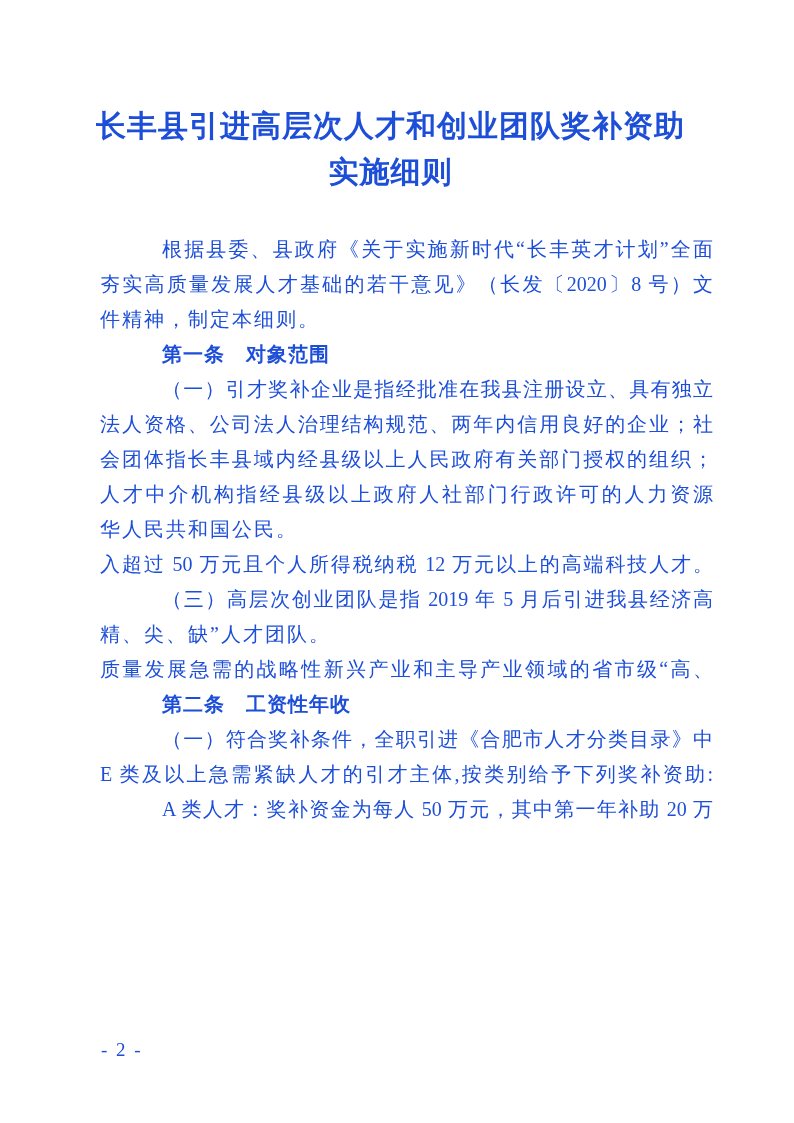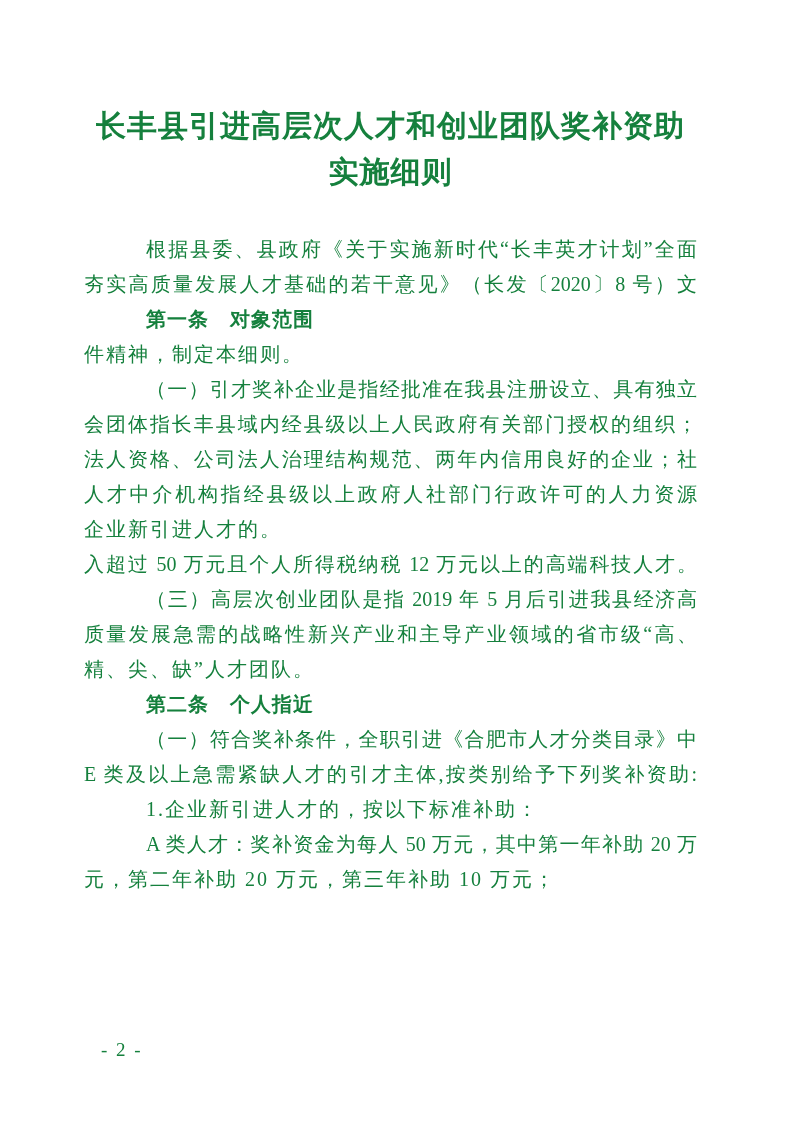--- a/index.html
+++ b/index.html
@@ -5,40 +5,40 @@
   html, body {
     margin: 0;
     padding: 0;
     background: #ffffff;
   }
   .page {
     position: relative;
     width: 794px;
     height: 1101px;
     background: #ffffff;
-    color: #15803d;
+    color: #1d4ed8;
     font-family: "Liberation Serif", serif;
     overflow: hidden;
   }
   .doc-title {
     position: absolute;
     top: 103px;
     left: 84px;
     width: 613px;
     text-align: center;
     font-weight: bold;
     font-size: 30px;
     line-height: 46px;
     font-family: "Liberation Serif", serif;
     letter-spacing: 1px;
   }
   .doc-body {
     position: absolute;
     top: 232px;
-    left: 84px;
+    left: 100px;
     width: 613px;
     font-size: 20px;
     line-height: 35px;
   }
   .line {
     white-space: nowrap;
     letter-spacing: 2px;
   }
   .line.full {
     white-space: normal;
@@ -68,33 +68,31 @@
 
 <div class="page">
   <div class="doc-title">
     <div>长丰县引进高层次人才和创业团队奖补资助</div>
     <div>实施细则</div>
   </div>
 
   <div class="doc-body">
       <div class="line full indent">根据县委、县政府《关于实施新时代“长丰英才计划”全面</div>
       <div class="line full">夯实高质量发展人才基础的若干意见》（长发〔2020〕8 号）文</div>
+      <div class="line">件精神，制定本细则。</div>
       <div class="line indent heading">第一条　对象范围</div>
-      <div class="line">件精神，制定本细则。</div>
       <div class="line full indent">（一）引才奖补企业是指经批准在我县注册设立、具有独立</div>
+      <div class="line full">法人资格、公司法人治理结构规范、两年内信用良好的企业；社</div>
       <div class="line full">会团体指长丰县域内经县级以上人民政府有关部门授权的组织；</div>
-      <div class="line full">法人资格、公司法人治理结构规范、两年内信用良好的企业；社</div>
       <div class="line full">人才中介机构指经县级以上政府人社部门行政许可的人力资源</div>
-      <div class="line">企业新引进人才的。</div>
+      <div class="line">华人民共和国公民。</div>
       <div class="line full">入超过 50 万元且个人所得税纳税 12 万元以上的高端科技人才。</div>
       <div class="line full indent">（三）高层次创业团队是指 2019 年 5 月后引进我县经济高</div>
+      <div class="line">精、尖、缺”人才团队。</div>
       <div class="line full">质量发展急需的战略性新兴产业和主导产业领域的省市级“高、</div>
-      <div class="line">精、尖、缺”人才团队。</div>
-      <div class="line indent heading">第二条　个人指近</div>
+      <div class="line indent heading">第二条　工资性年收</div>
       <div class="line full indent">（一）符合奖补条件，全职引进《合肥市人才分类目录》中</div>
       <div class="line full">E 类及以上急需紧缺人才的引才主体,按类别给予下列奖补资助:</div>
-      <div class="line indent">1.企业新引进人才的，按以下标准补助：</div>
       <div class="line full indent">A 类人才：奖补资金为每人 50 万元，其中第一年补助 20 万</div>
-      <div class="line">元，第二年补助 20 万元，第三年补助 10 万元；</div>
     </div>
 
   <div class="page-number">- 2 -</div>
 </div>
 
 </body></html>

